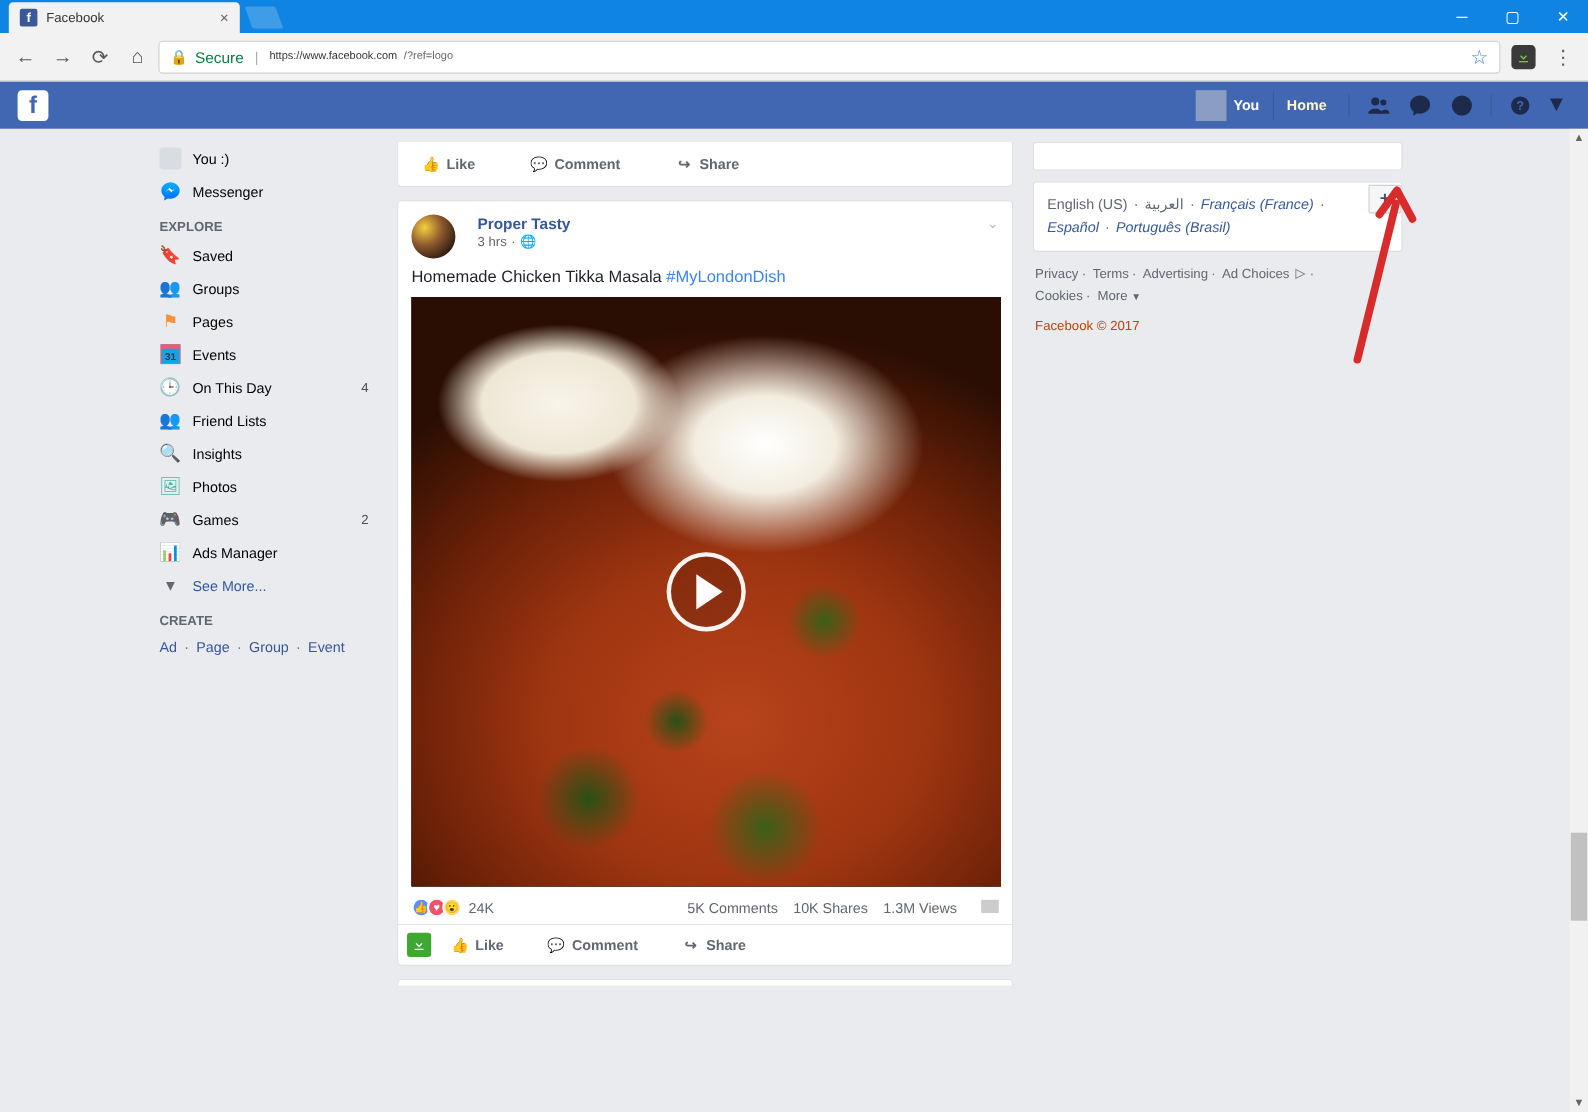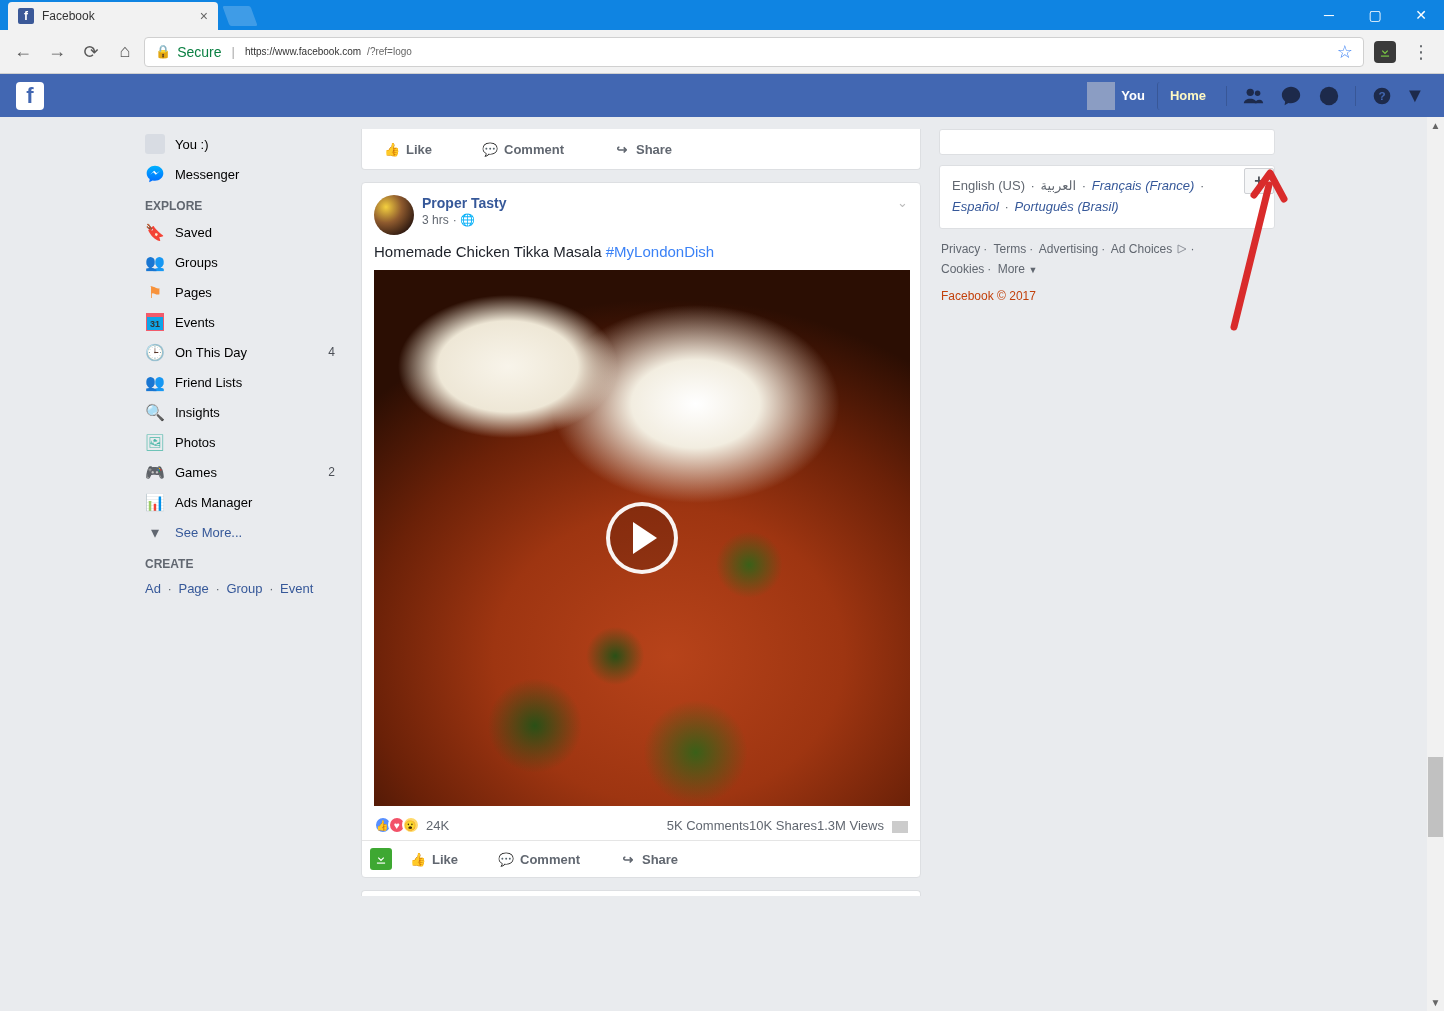--- a/index.html
+++ b/index.html
@@ -59,21 +59,21 @@
   .sb-links a { color: #365899; cursor: pointer; }
   .sb-links .dot { color: #616770; margin: 0 3px; }
   
   
   .feed { width: 560px; flex-shrink: 0; }
   .card { background: white; border: 1px solid #dddfe2; border-radius: 4px; margin-bottom: 12px; }
   .card-actions-bar { display: flex; height: 40px; align-items: center; padding: 0 12px; }
   .action-btn { display: flex; align-items: center; gap: 6px; color: #616770; font-weight: 600; font-size: 13px; padding: 6px 10px; cursor: pointer; border-radius: 3px; }
   .ab-ico { width: 16px; height: 16px; display: flex; align-items: center; justify-content: center; color: #616770;}
   
-  .post-header { padding: 12px 12px 8px; display: flex; gap: 8px; position: relative;}
+  .post-header { padding: 12px 12px 8px; display: flex; gap: 20px; position: relative;}
   .post-avatar { width: 40px; height: 40px; border-radius: 50%; background: radial-gradient(circle at 30% 30%, #f4d03f, #8e5a2e 40%, #2c1810 80%); background-size: cover;}
   .post-author { color: #365899; font-weight: 600; font-size: 14px; cursor: pointer; }
   .post-meta { color: #616770; font-size: 12px; display:flex; align-items:center; gap:4px; margin-top: 2px;}
   .post-chevron { position: absolute; right: 12px; top: 12px; color: #bbb; cursor: pointer; }
   .post-text { padding: 0 12px 10px; font-size: 15px; color: #1d2129; }
   .post-text .hashtag { color: #3b82f6; cursor: pointer; }
   .post-video { margin: 0 12px; width: 536px; height: 536px; position: relative; overflow: hidden; background: #000;}
   .post-video .food-bg {
     position: absolute; inset: 0;
     background:
@@ -88,21 +88,21 @@
   }
   .play-btn { position: absolute; left: 50%; top: 50%; transform: translate(-50%,-50%); width: 72px; height: 72px; border: 4px solid rgba(255,255,255,0.95); border-radius: 50%; display:flex; align-items:center; justify-content:center; cursor: pointer; background: rgba(0,0,0,0.15);}
   .play-btn::after { content: ""; display:block; width:0; height:0; border-left: 24px solid white; border-top: 16px solid transparent; border-bottom: 16px solid transparent; margin-left: 6px;}
   
   .post-stats { padding: 10px 12px 6px; display: flex; align-items: center; color: #616770; font-size: 13px; }
   .reaction-icons { display: flex; margin-right: 6px; }
   .react-bubble { width: 18px; height: 18px; border-radius: 50%; border: 2px solid white; margin-left: -4px; display:flex; align-items:center; justify-content:center; font-size:10px; color:white;}
   .react-like { background: #5890ff; margin-left:0;}
   .react-love { background: #f25268; }
   .react-wow { background: #ffda6a; }
-  .stats-right { margin-left: auto; display: flex; gap: 0; align-items:flex-end;}
+  .stats-right { margin-left: auto; display: flex; gap: 14px; align-items:flex-start;}
   .grey-box { width: 16px; height: 12px; background: #ccc; margin-left: 8px;}
   .post-footer { border-top: 1px solid #e5e5e5; padding: 4px 8px; display: flex; align-items: center; }
   .dl-sq { width: 22px; height: 22px; background: #3ea832; border-radius: 3px; display:flex; align-items:center; justify-content:center; margin-right: 8px;}
   
   
   .rightcol { width: 336px; flex-shrink: 0; }
   .rc-card { background: white; border: 1px solid #dddfe2; border-radius: 3px; margin-bottom: 10px; padding: 10px 12px; }
   .rc-ad-placeholder { height: 26px; }
   .lang-links { font-size: 13px; line-height: 1.6; color: #365899; position:relative;}
   .lang-links .muted { color: #616770; }

